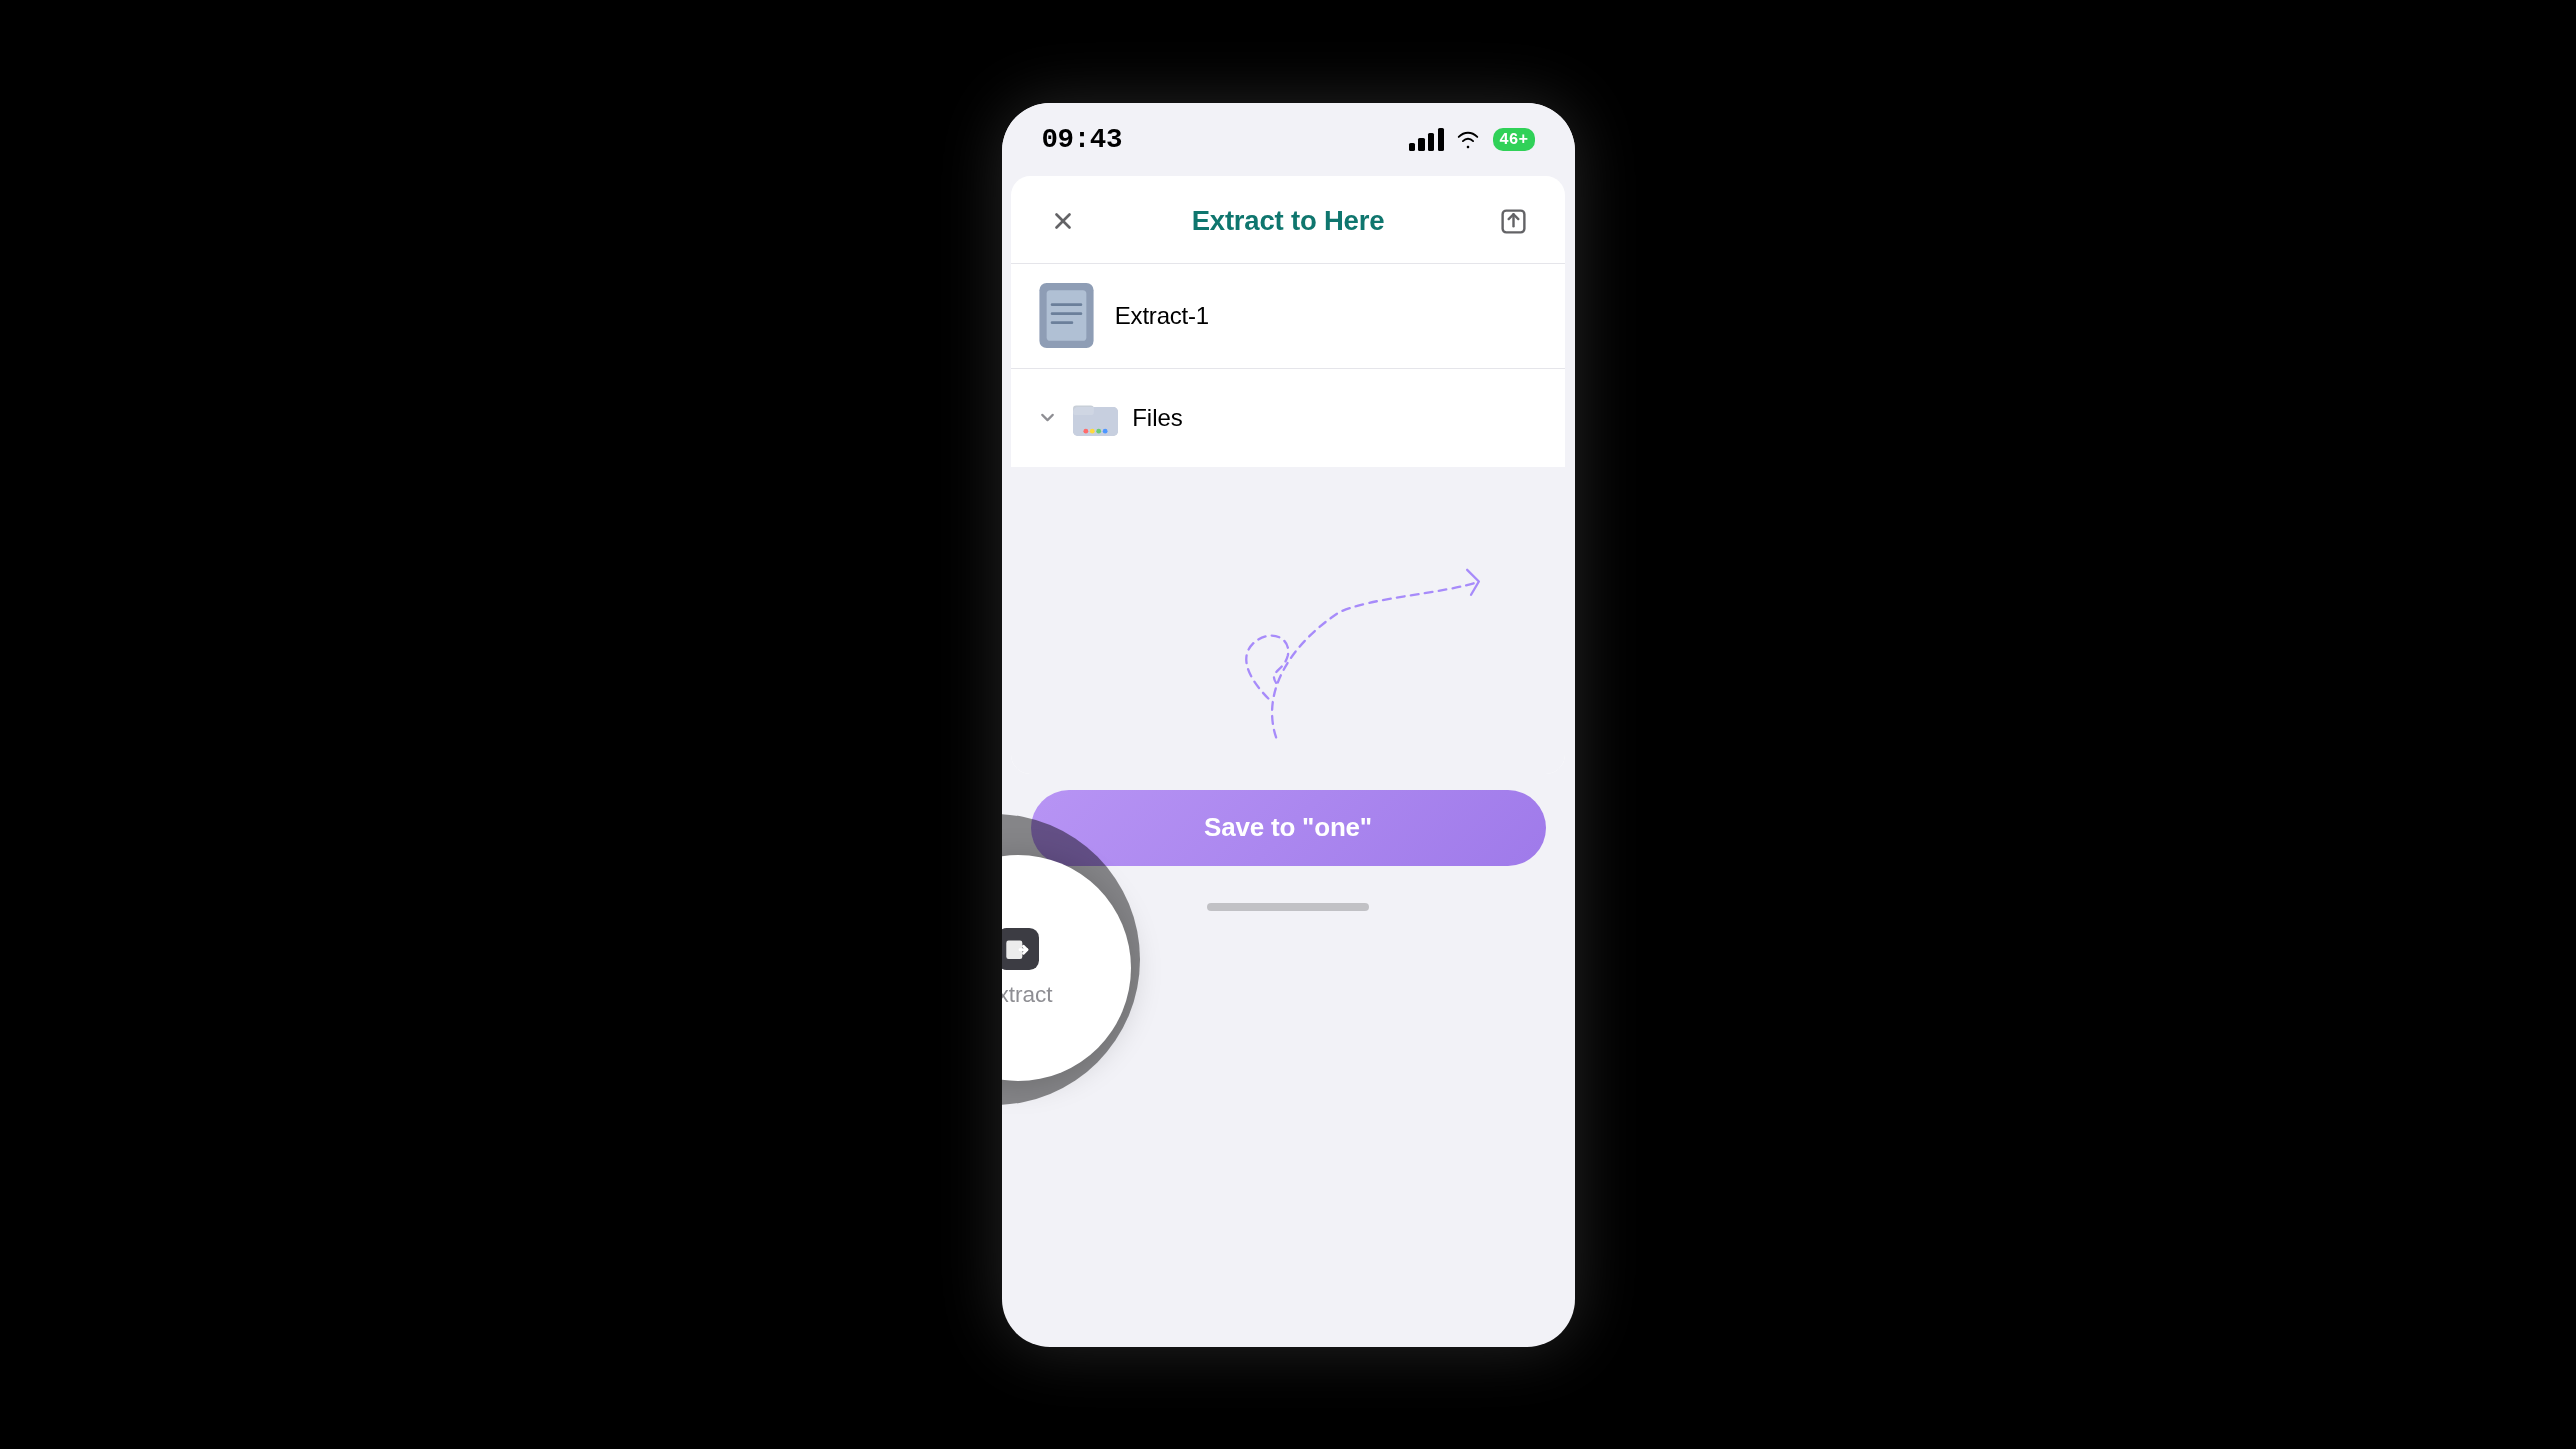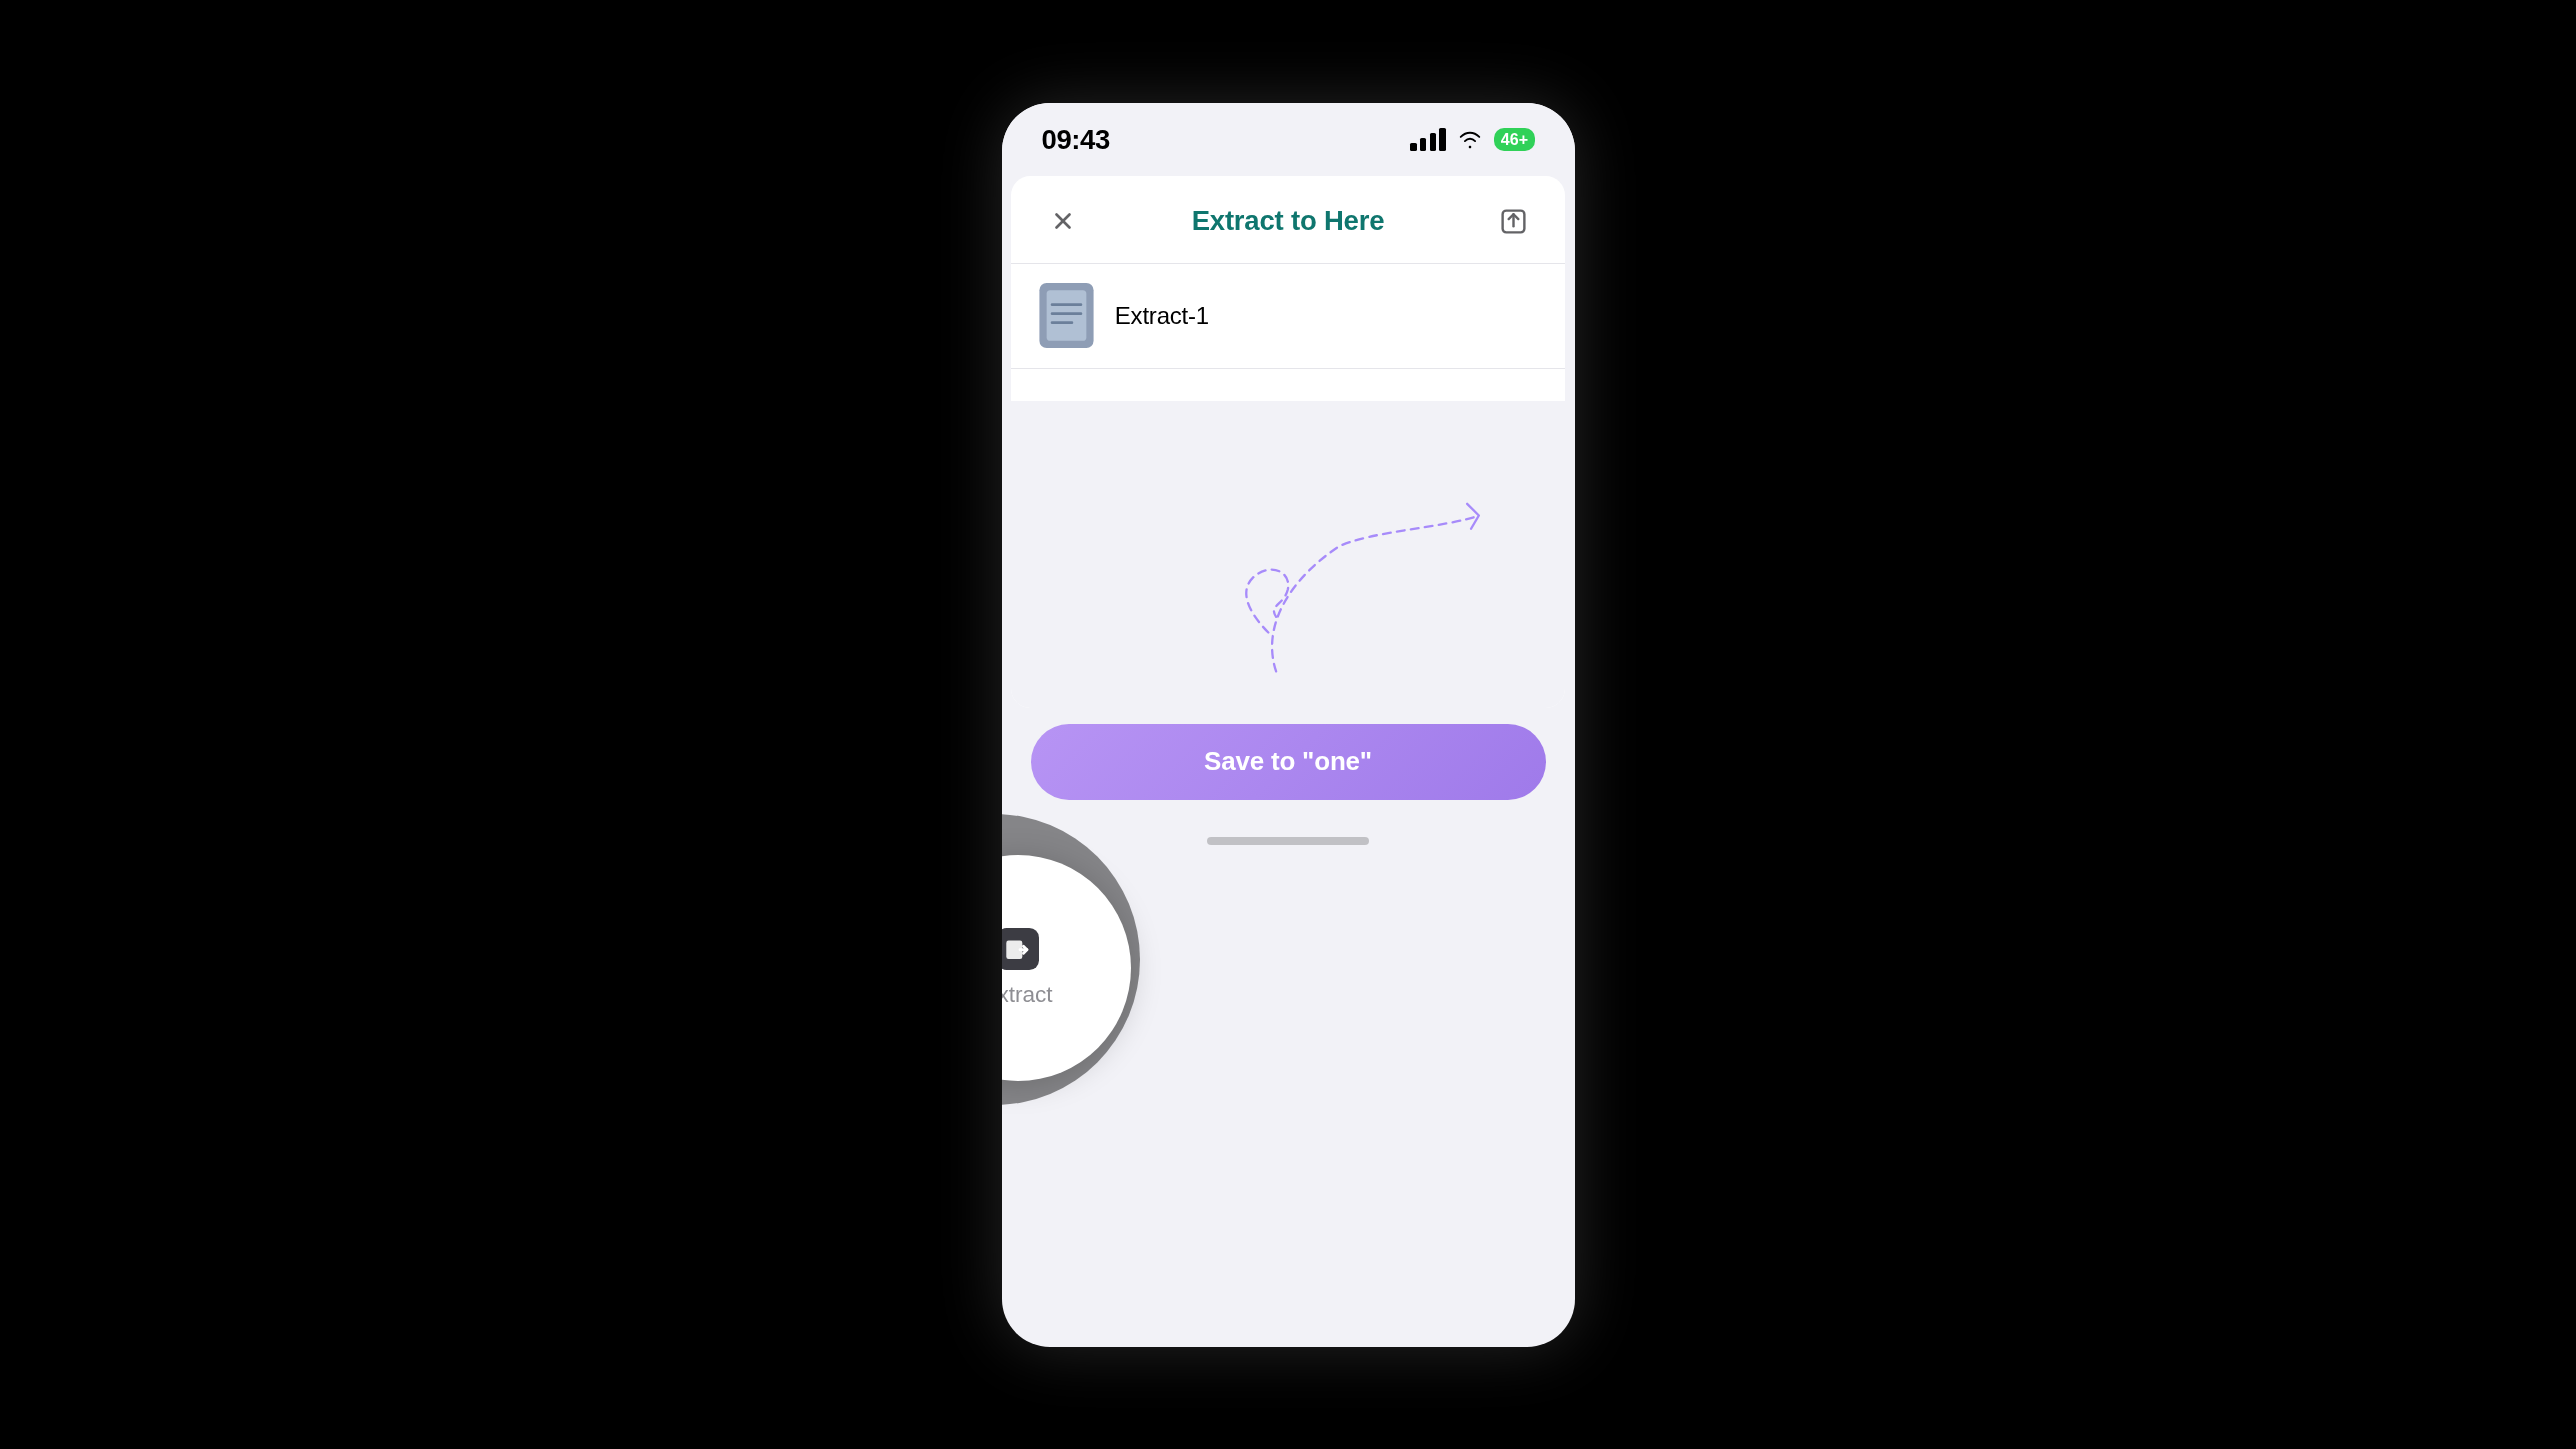--- a/index.html
+++ b/index.html
@@ -25,20 +25,21 @@
     }
 
     
     .status-bar {
       background: #f2f2f7;
       height: 73px;
       display: flex;
       align-items: center;
       justify-content: space-between;
       padding: 0 40px;
+      font-family: Liberation Mono, monospace;
     }
 
     .status-time {
       font-size: 27.5px;
       font-weight: 600;
       color: #000;
       letter-spacing: -0.4px;
     }
 
     .status-icons {
@@ -334,20 +335,36 @@
           <line x1="14" y1="24" x2="46" y2="24" stroke="#6b7f9a" stroke-width="3" stroke-linecap="round"></line>
           <line x1="14" y1="34" x2="46" y2="34" stroke="#6b7f9a" stroke-width="3" stroke-linecap="round"></line>
           <line x1="14" y1="44" x2="36" y2="44" stroke="#6b7f9a" stroke-width="3" stroke-linecap="round"></line>
         </svg>
       </div>
       <input class="file-name-input" type="text" value="Extract-1" style="">
     </div>
 
     <div class="folder-section">
 
+      <div class="folder-row">
+        <svg class="chevron-down" viewBox="0 0 24 24" fill="none" stroke="currentColor" stroke-width="2.5" stroke-linecap="round" stroke-linejoin="round">
+          <polyline points="6 9 12 15 18 9"></polyline>
+        </svg>
+        <svg width="45" height="37" viewBox="0 0 56 46" fill="none" xmlns="http://www.w3.org/2000/svg">
+          <rect x="0" y="10" width="56" height="36" rx="6" fill="#b0b8c8"></rect>
+          <rect x="0" y="8" width="26" height="12" rx="4" fill="#c8cfd8"></rect>
+          <rect x="0" y="10" width="56" height="36" rx="6" fill="#d1d8e8" opacity="0.7"></rect>
+
+          <circle cx="16" cy="40" r="3" fill="#ff6b6b"></circle>
+          <circle cx="24" cy="40" r="3" fill="#ffd93d"></circle>
+          <circle cx="32" cy="40" r="3" fill="#6bcb77"></circle>
+          <circle cx="40" cy="40" r="3" fill="#4d96ff"></circle>
+        </svg>
+        <span class="folder-label">Files</span>
+      </div>
 
 
     </div>
 
     <div class="empty-area">
       <svg class="dashed-path" viewBox="0 0 710 380" fill="none" xmlns="http://www.w3.org/2000/svg">
 
         <path d="M 340 340 C 320 280, 360 220, 420 180 C 460 160, 560 155, 600 140" stroke="#a78bfa" stroke-width="3" stroke-dasharray="10,8" fill="none" stroke-linecap="round"></path>
 
         <polyline points="585,125 600,140 590,157" stroke="#a78bfa" stroke-width="3" fill="none" stroke-linecap="round" stroke-linejoin="round"></polyline>

